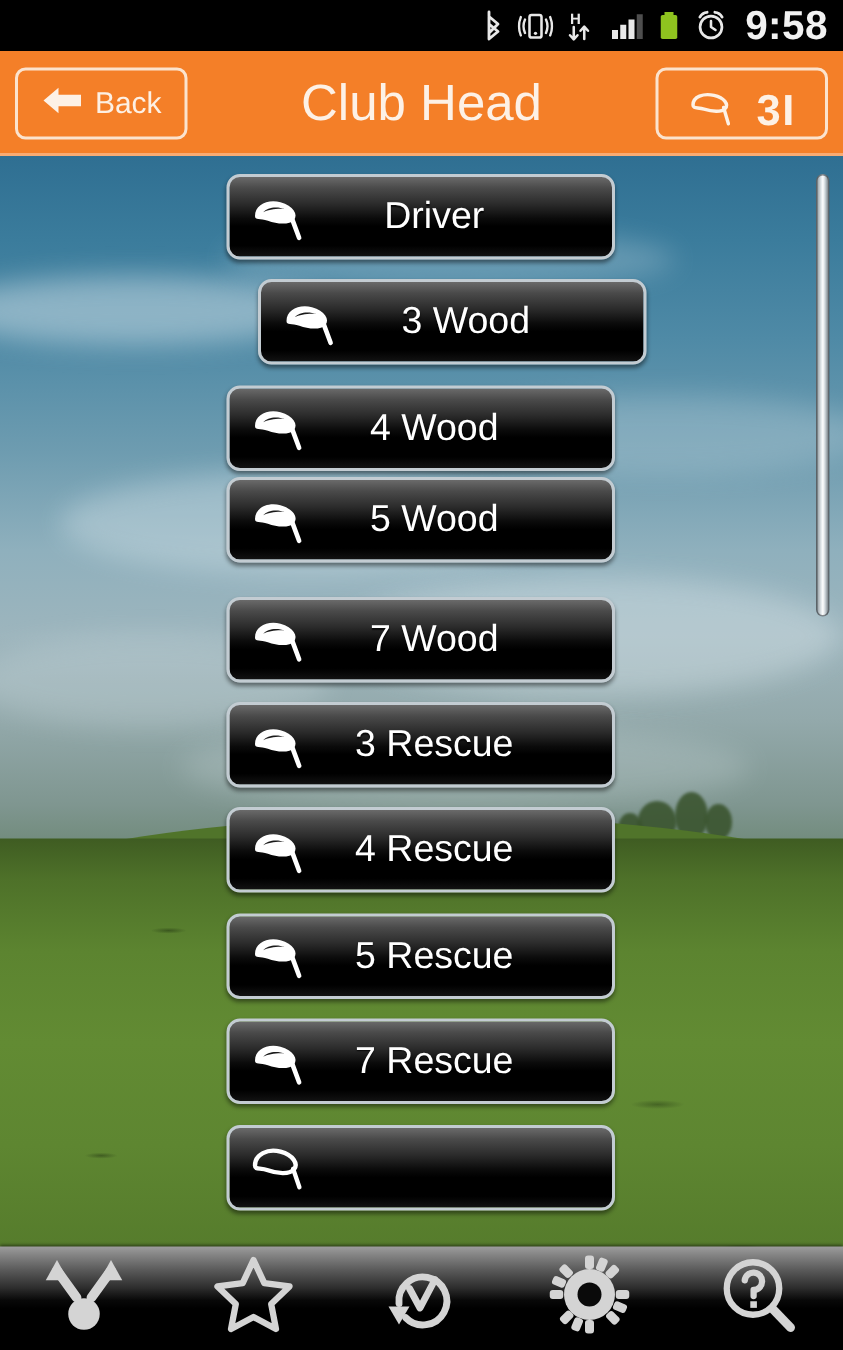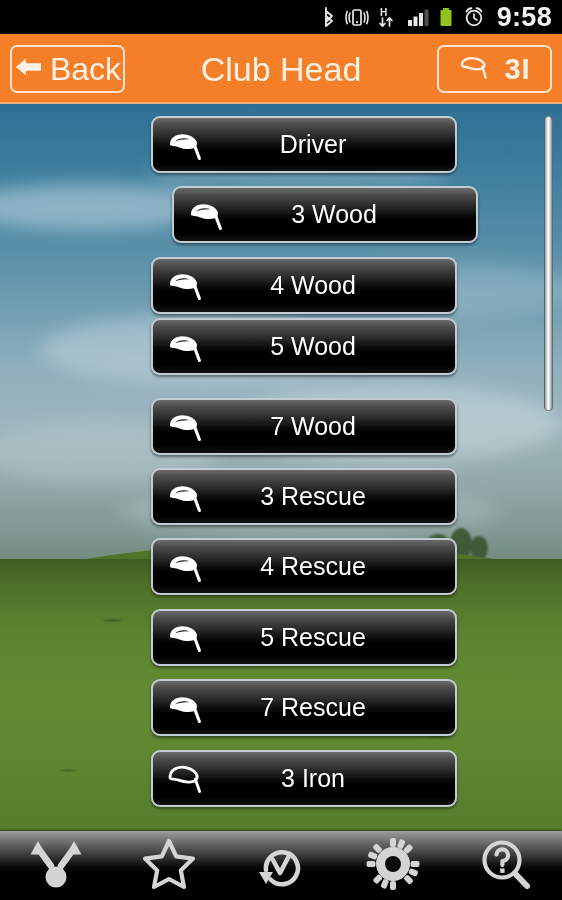--- a/index.html
+++ b/index.html
@@ -74,21 +74,21 @@
     border: 2px solid #fbe3ce;
     border-radius: 7px;
     display: flex;
     align-items: center;
     justify-content: center;
     box-sizing: border-box;
     cursor: pointer;
   }
   .btn-back .lbl {
     color: #fdf0e4;
-    font-size: 32px;
+    font-size: 20px;
     margin-left: 6px;
   }
   .header-title {
     position: absolute;
     left: 0; top: 0;
     width: 562px;
     height: 62px;
     line-height: 70px;
     text-align: center;
     color: #fdf1e6;
@@ -96,21 +96,21 @@
     font-weight: normal;
   }
   .club-badge {
     position: absolute;
     right: 10px; top: 11px;
     width: 115px;
     height: 48px;
     border: 2px solid #fbe3ce;
     border-radius: 7px;
     display: flex;
-    align-items: center;
+    align-items: flex-end;
     justify-content: center;
     box-sizing: border-box;
     cursor: pointer;
   }
   .club-badge .lbl {
     color: #fdf1e6;
     font-size: 29px;
     font-weight: bold;
     margin-left: 10px;
     letter-spacing: 1px;
@@ -204,21 +204,21 @@
     position: absolute;
     top: 104px; left: 0;
     width: 562px;
     height: 727px;
     z-index: 10;
     overflow: hidden;
   }
   .club-btn {
     position: absolute;
     left: 151px;
-    width: 306px;
+    width: 259px;
     height: 57px;
     border: 2px solid #c3ccd2;
     border-radius: 9px;
     box-sizing: border-box;
     background: linear-gradient(to bottom,
       #6a6a6a 0%,
       #4a4a4a 14%,
       #2b2b2b 34%,
       #0b0b0b 52%,
       #000000 62%,
@@ -478,21 +478,20 @@
         </span>
         <span class="name">7 Rescue</span>
       </div>
       <div class="club-btn" style="top: 645.6px;">
         <span class="ico">
           <svg width="40" height="34" viewBox="0 0 40 34">
             <path d="M4 16 C4 8.5 12.5 4.5 21 6.8 C29.6 9.2 33 15 30 18.6 C27.2 22 19 21.6 12.6 19.2 C7.4 17.2 4 19.2 4 16 Z" stroke="#ffffff" stroke-width="2.9" fill="none" stroke-linejoin="round"></path>
             <path d="M29.4 18.2 L33.6 30.5" stroke="#ffffff" stroke-width="2.9" fill="none" stroke-linecap="round"></path>
           </svg>
         </span>
-        <span class="name">3 Iron</span>
       </div>
     </div>
 
   <div class="scrollbar-track">
     <div class="scrollbar-thumb"></div>
   </div>
 
   <div class="toolbar">
 
     <div class="tb-item">

